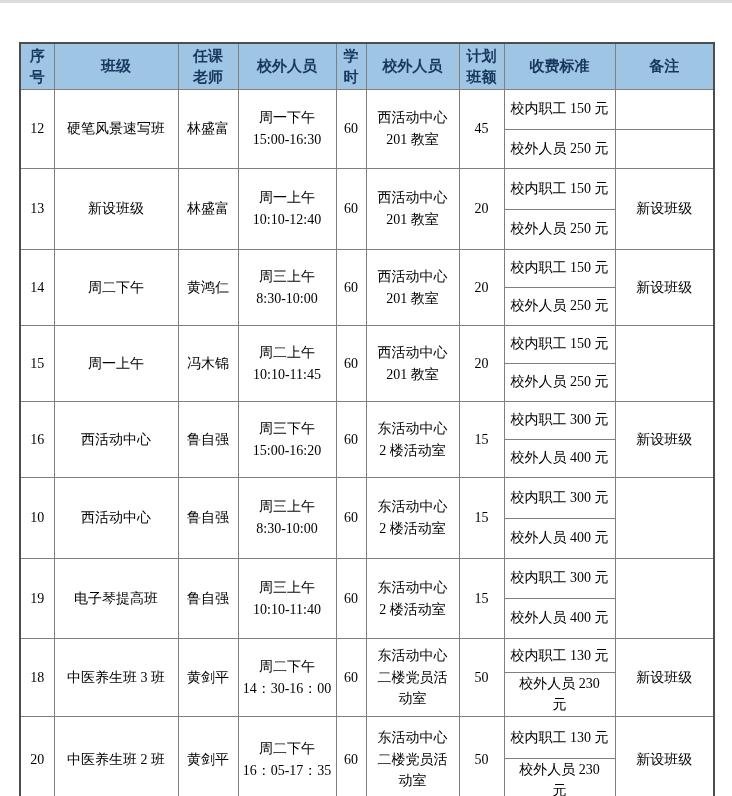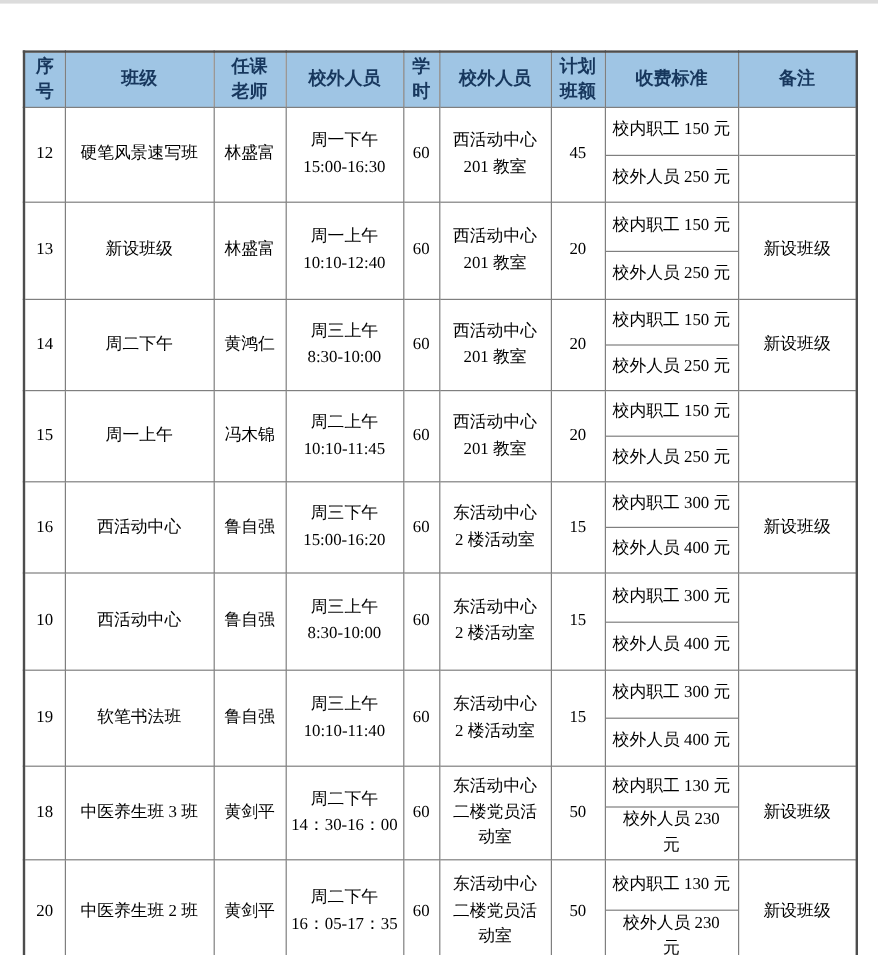--- a/index.html
+++ b/index.html
@@ -145,21 +145,21 @@
 8:30-10:00</td>
         <td>60</td>
         <td>东活动中心
 2 楼活动室</td>
         <td>15</td>
         <td class="stack-cell" style="height: 80px;"><div class="stack"><div class="stack-half first">校内职工 300 元</div><div class="stack-half">校外人员 400 元</div></div></td>
         <td></td>
       </tr>
       <tr style="height: 79px;">
         <td>19</td>
-        <td>软笔书法班</td>
+        <td>电子琴提高班</td>
         <td>鲁自强</td>
         <td>周三上午
 10:10-11:40</td>
         <td>60</td>
         <td>东活动中心
 2 楼活动室</td>
         <td>15</td>
         <td class="stack-cell" style="height: 79px;"><div class="stack"><div class="stack-half first">校内职工 300 元</div><div class="stack-half">校外人员 400 元</div></div></td>
         <td></td>
       </tr>

